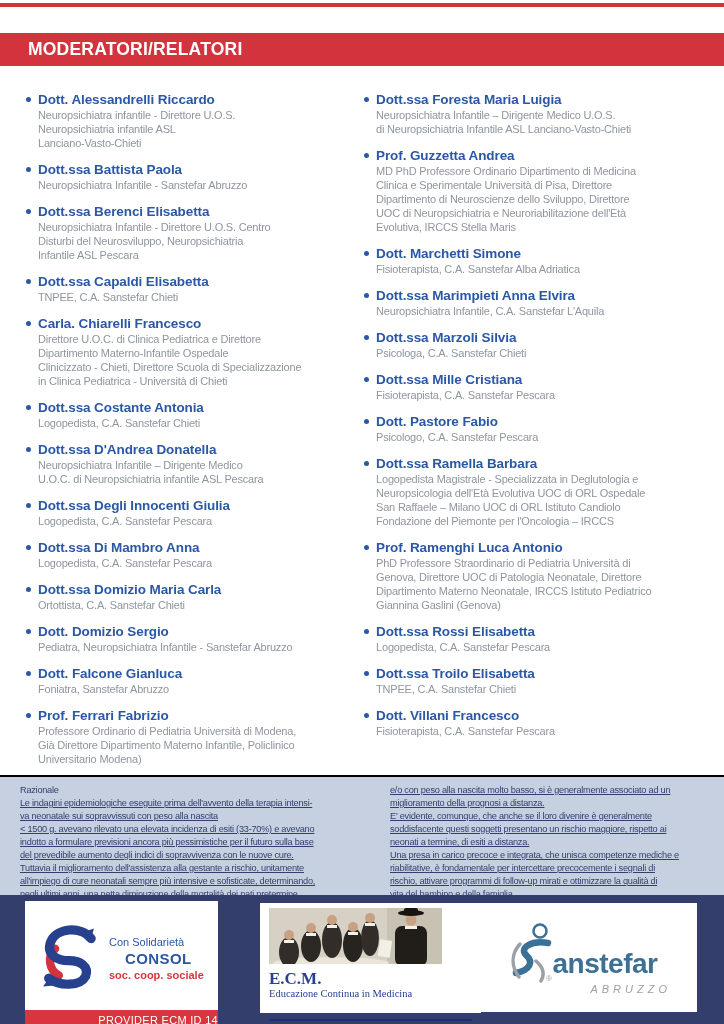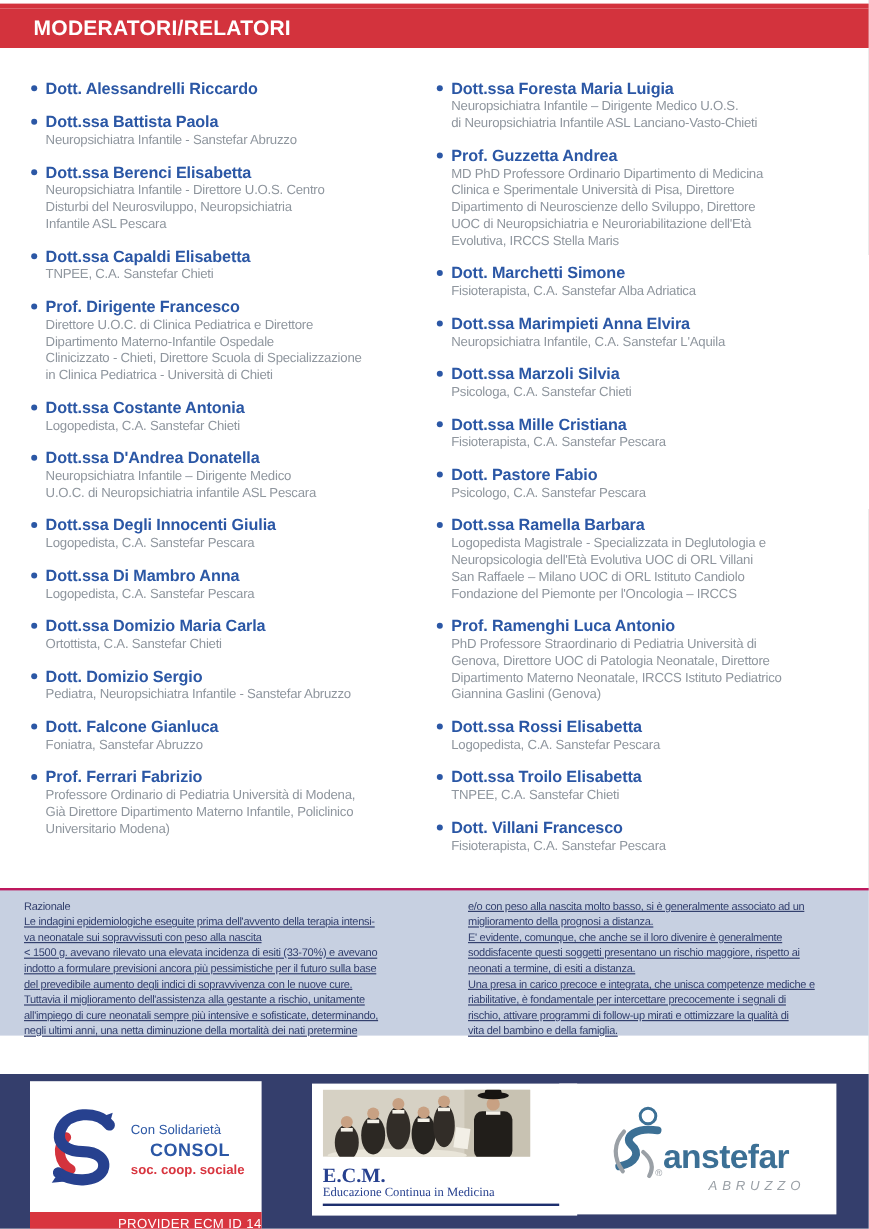--- a/index.html
+++ b/index.html
@@ -10,45 +10,45 @@
     --panel-text:#33406e;
     --blue:#2b57a5;
     --role:#8f969e;
     --steel:#3c7095;
     --ecm:#27418f;
   }
   *{margin:0;padding:0;box-sizing:border-box;}
   body{background:#888;font-family:"Liberation Sans",sans-serif;}
   .page{width:724px;height:1024px;background:#fff;position:relative;overflow:hidden;margin:0 auto;}
   .top-line{height:4px;background:var(--red);margin-top:3px;}
-  .header-bar{background:var(--red);height:33px;margin-top:0;line-height:33px;padding-left:28px;color:#fff;font-weight:bold;font-size:17.5px;letter-spacing:.2px;}
+  .header-bar{background:var(--red);height:33px;margin-top:26px;line-height:33px;padding-left:28px;color:#fff;font-weight:bold;font-size:17.5px;letter-spacing:.2px;}
   .columns{display:flex;padding:25px 12px 0 38px;}
   .col-left{width:332px;}
   .col-right{width:340px;margin-left:10px;}
   .person{position:relative;margin-bottom:11px;}
   .person::before{content:"";position:absolute;left:-12px;top:6px;width:5px;height:5px;border-radius:50%;background:var(--blue);}
   .pname{font-size:13.5px;font-weight:bold;color:var(--blue);line-height:17px;letter-spacing:-.1px;}
   .prole{font-size:11px;color:var(--role);line-height:14px;white-space:pre-line;letter-spacing:-.2px;}
-  .rationale{position:absolute;top:740px;left:0;width:724px;height:123px;background:var(--panel);border-top:2px solid #be185d;display:flex;gap:14px;padding:7px 12px 0 20px;color:var(--panel-text);}
+  .rationale{position:absolute;top:775px;left:0;width:724px;height:123px;background:var(--panel);border-top:2px solid #000000;display:flex;gap:14px;padding:7px 12px 0 20px;color:var(--panel-text);}
   .rat-col{width:356px;}
   .rat-col.right{width:320px;}
   .rat-heading{font-size:9.2px;line-height:13px;letter-spacing:-.25px;}
   .rat-text{font-size:9.2px;line-height:13px;white-space:pre-line;letter-spacing:-.25px;text-decoration:underline;}
   .footer{position:absolute;top:895px;left:0;width:724px;height:129px;background:var(--navy);}
   .lbox{position:absolute;background:#fff;}
   .consol{left:25px;top:6px;width:193px;height:130px;display:flex;flex-direction:column;}
   .consol-top{display:flex;align-items:center;padding:8px 4px 2px 8px;flex:1;}
   .consol-text{margin-left:4px;}
   .c1{color:var(--blue);font-size:11px;}
   .c2{color:var(--blue);font-size:15px;font-weight:bold;letter-spacing:.4px;margin:2px 16px;}
   .c3{color:var(--red2);font-size:11px;font-weight:bold;}
   .provider-bar{background:var(--red2);color:#fff;height:21px;line-height:21px;text-align:right;font-size:11px;letter-spacing:.3px;}
   .ecm{left:260px;top:8px;width:221px;height:110px;padding:5px 9px 0 9px;}
   .ecm-title{font-family:"Liberation Serif",serif;color:var(--ecm);font-weight:bold;font-size:17px;line-height:19px;margin-top:1px;}
-  .ecm-sub{font-family:"Liberation Serif",serif;color:var(--ecm);font-size:10.5px;padding-bottom:3px;border-bottom:2px solid #1d2f6e;}
+  .ecm-sub{font-family:"Liberation Serif",serif;color:var(--ecm);font-size:10.5px;padding-bottom:20px;border-bottom:2px solid #1d2f6e;}
   .sanstefar{left:466px;top:8px;width:231px;height:109px;display:flex;flex-direction:column;justify-content:center;align-items:center;}
   .sf-row{display:flex;align-items:flex-end;}
   .sf-word{color:var(--steel);font-weight:bold;font-size:28px;letter-spacing:-.5px;line-height:1;margin-left:-7px;padding-bottom:9px;}
   .sf-region{color:#9aa0a6;font-size:11px;letter-spacing:4px;align-self:flex-end;margin-right:26px;margin-top:-4px;font-style:italic;}
 </style>
 </head>
 <body>
 
 <div class="page">
 
@@ -56,41 +56,44 @@
 
   <div class="header-bar">
     <span>MODERATORI/RELATORI</span>
   </div>
 
   <div class="columns">
     <div class="col-left">
 
         <div class="person">
           <div class="pname">Dott. Alessandrelli Riccardo</div>
+          <div class="prole">Neuropsichiatra infantile - Direttore U.O.S.
+Neuropsichiatria infantile ASL
+Lanciano-Vasto-Chieti</div>
         </div>
 
         <div class="person">
           <div class="pname">Dott.ssa Battista Paola</div>
           <div class="prole">Neuropsichiatra Infantile - Sanstefar Abruzzo</div>
         </div>
 
         <div class="person">
           <div class="pname">Dott.ssa Berenci Elisabetta</div>
           <div class="prole">Neuropsichiatra Infantile - Direttore U.O.S. Centro
 Disturbi del Neurosviluppo, Neuropsichiatria
 Infantile ASL Pescara</div>
         </div>
 
         <div class="person">
           <div class="pname">Dott.ssa Capaldi Elisabetta</div>
           <div class="prole">TNPEE, C.A. Sanstefar Chieti</div>
         </div>
 
         <div class="person">
-          <div class="pname">Prof. Dirigente Francesco</div>
+          <div class="pname">Carla. Chiarelli Francesco</div>
           <div class="prole">Direttore U.O.C. di Clinica Pediatrica e Direttore
 Dipartimento Materno-Infantile Ospedale
 Clinicizzato - Chieti, Direttore Scuola di Specializzazione
 in Clinica Pediatrica - Università di Chieti</div>
         </div>
 
         <div class="person">
           <div class="pname">Dott.ssa Costante Antonia</div>
           <div class="prole">Logopedista, C.A. Sanstefar Chieti</div>
         </div>
@@ -171,21 +174,21 @@
         </div>
 
         <div class="person">
           <div class="pname">Dott. Pastore Fabio</div>
           <div class="prole">Psicologo, C.A. Sanstefar Pescara</div>
         </div>
 
         <div class="person">
           <div class="pname">Dott.ssa Ramella Barbara</div>
           <div class="prole">Logopedista Magistrale - Specializzata in Deglutologia e
-Neuropsicologia dell'Età Evolutiva UOC di ORL Villani
+Neuropsicologia dell'Età Evolutiva UOC di ORL Ospedale
 San Raffaele – Milano UOC di ORL Istituto Candiolo
 Fondazione del Piemonte per l'Oncologia – IRCCS</div>
         </div>
 
         <div class="person">
           <div class="pname">Prof. Ramenghi Luca Antonio</div>
           <div class="prole">PhD Professore Straordinario di Pediatria Università di
 Genova, Direttore UOC di Patologia Neonatale, Direttore
 Dipartimento Materno Neonatale, IRCCS Istituto Pediatrico
 Giannina Gaslini (Genova)</div>

